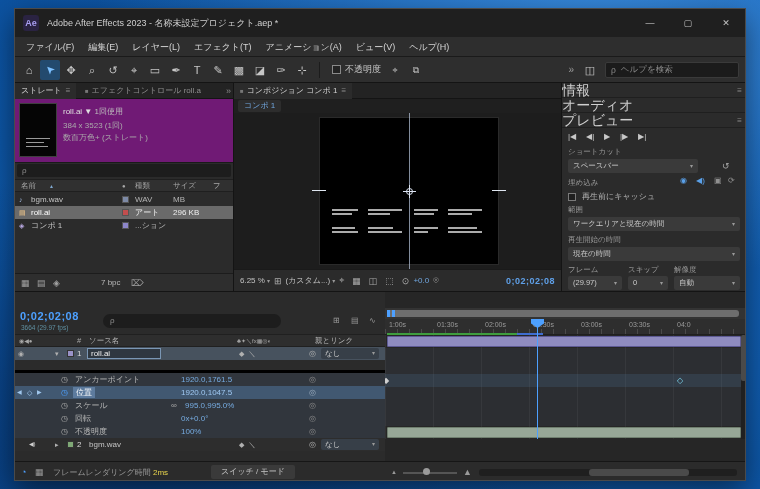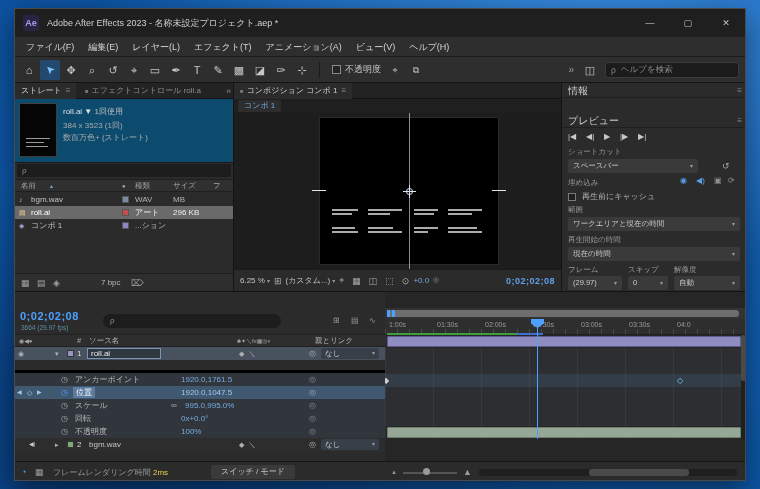--- a/index.html
+++ b/index.html
@@ -36,21 +36,21 @@
   .searchbox .sic{margin-right:5px;color:#8a8a8a}
   
   .main{position:absolute;left:0;top:74px;width:732px;height:208px;background:#141414}
   .panel{position:absolute;top:0;height:208px;background:#2b2b2b;overflow:hidden}
   .ptabs{position:absolute;left:0;top:0;right:0;height:16px;background:#232323;border-bottom:1px solid #141414;white-space:nowrap}
   .ptab{display:inline-block;height:16px;line-height:16px;padding:0 6px;font-size:8px;color:#d2d2d2;background:#2b2b2b;white-space:nowrap}
   .ptab.inactive{background:transparent;color:#8f8f8f;max-width:122px;overflow:hidden;vertical-align:top}
   .mic{color:#8a8a8a;margin-left:4px;font-size:8px}
   .sq{color:#777;font-size:6px;margin-right:3px}
   
-  .pj-preview{position:absolute;left:0;top:16px;width:100%;height:64px;background:#0c4a6e;border-bottom:1px solid #1a1a1a}
+  .pj-preview{position:absolute;left:0;top:16px;width:100%;height:64px;background:#701a75;border-bottom:1px solid #1a1a1a}
   .pj-thumb{position:absolute;left:4px;top:4px;width:38px;height:54px;background:#050505;border:1px solid #3f3f3f}
   .pj-thumb i{position:absolute;left:6px;height:1px;background:#9a9a9a;display:block}
   .pvline{position:absolute;left:48px;white-space:nowrap;font-size:8px;color:#ababab}
   .pj-search{position:absolute;left:2px;top:81px;width:214px;height:13px;background:#1d1d1d;border-radius:2px;line-height:13px;padding-left:5px;color:#8a8a8a;font-size:8px}
   .pj-header{position:absolute;left:0;top:96px;width:100%;height:13px;background:#303030;border-top:1px solid #1f1f1f;border-bottom:1px solid #1f1f1f;font-size:7.5px;color:#a8a8a8;line-height:12px}
   .pj-row{position:absolute;left:0;width:100%;height:13px;line-height:13px;font-size:8px;color:#c4c4c4}
   .pj-row .ficon{position:absolute;left:4px;font-size:7px;color:#9db4d6}
   .pj-row .fname{position:absolute;left:16px;white-space:nowrap}
   .pj-row .fsw{position:absolute;left:107px;top:3px;width:7px;height:7px;border:1px solid #555}
   .pj-row .ftype{position:absolute;left:120px;color:#b4b4b4}
@@ -68,21 +68,21 @@
   .anchor .v{position:absolute;left:6px;top:0;width:1px;height:13px;background:#dce4f2}
   .anchor .c{position:absolute;left:3px;top:3px;width:7px;height:7px;border:1px solid #dce4f2;border-radius:50%}
   .credit{position:absolute}
   .credit i{display:block;height:2px;background:#c9c9c9;margin-bottom:2px;opacity:.85}
   .ctoolbar{position:absolute;left:0;bottom:0;width:100%;height:22px;background:#2b2b2b;border-top:1px solid #1a1a1a;display:flex;align-items:center;padding:0 6px;font-size:8px;color:#c2c2c2;white-space:nowrap}
   .ctoolbar .ic{color:#a8a8a8;margin:0 4px;font-size:9px}
   .dda{color:#999;font-size:6px;margin-left:2px}
   .tcblue{color:#5fa0e8;font-size:9px;font-weight:bold;letter-spacing:.5px}
   
   .rrow{position:absolute;left:0;width:100%;border-bottom:1px solid #1f1f1f}
-  .rtitle{position:absolute;left:6px;top:0;font-size:10px;color:#cfcfcf;line-height:15px}
+  .rtitle{position:absolute;left:0;top:0;font-size:14px;color:#cfcfcf;line-height:15px}
   .rmenu{position:absolute;right:5px;top:0;color:#888;font-size:8px;line-height:15px}
   .rlabel{position:absolute;left:6px;font-size:7.5px;color:#9a9a9a}
   .dd{position:absolute;background:#3a3a3a;border-radius:2px;height:14px;line-height:14px;font-size:7.5px;color:#ccc;display:flex;align-items:center;justify-content:space-between;padding:0 5px;white-space:nowrap;overflow:hidden}
   .tbtn{position:absolute;color:#c8c8c8;font-size:8px;line-height:18px}
   .cb{position:absolute;width:8px;height:8px;background:#1f1f1f;border:1px solid #7a7a7a}
   
   .timeline{position:absolute;left:0;top:282px;width:732px;height:170px;background:#262626;border-top:1px solid #141414}
   .tl-left{position:absolute;left:0;top:0;width:370px;height:170px;background:#2b2b2b}
   .tl-tabs{position:absolute;left:0;top:0;width:732px;height:16px;background:#232323;border-bottom:1px solid #141414;white-space:nowrap;z-index:5}
   .tl-headleft{position:absolute;left:0;top:16px;width:370px;height:26px;background:#2b2b2b}
@@ -299,20 +299,23 @@
         <span class="spacer"></span>
         <span class="tcblue">0;02;02;08</span>
       </div>
     </div>
 
     <div class="panel" style="left:547px;width:185px">
       <div class="rrow" style="top:0;height:15px">
         <span class="rtitle">情報</span>
         <span class="rmenu">≡</span>
       </div>
+      <div class="rrow" style="top:15px;height:15px">
+        <span class="rtitle">オーディオ</span>
+      </div>
       <div class="rrow" style="top:30px;height:15px">
         <span class="rtitle">プレビュー</span>
         <span class="rmenu">≡</span>
       </div>
       <span class="tbtn" style="left:6px;top:45px">|◀</span>
       <span class="tbtn" style="left:24px;top:45px">◀|</span>
       <span class="tbtn" style="left:42px;top:45px">▶</span>
       <span class="tbtn" style="left:58px;top:45px">|▶</span>
       <span class="tbtn" style="left:76px;top:45px">▶|</span>
       <span class="rlabel" style="top:64px">ショートカット</span>

